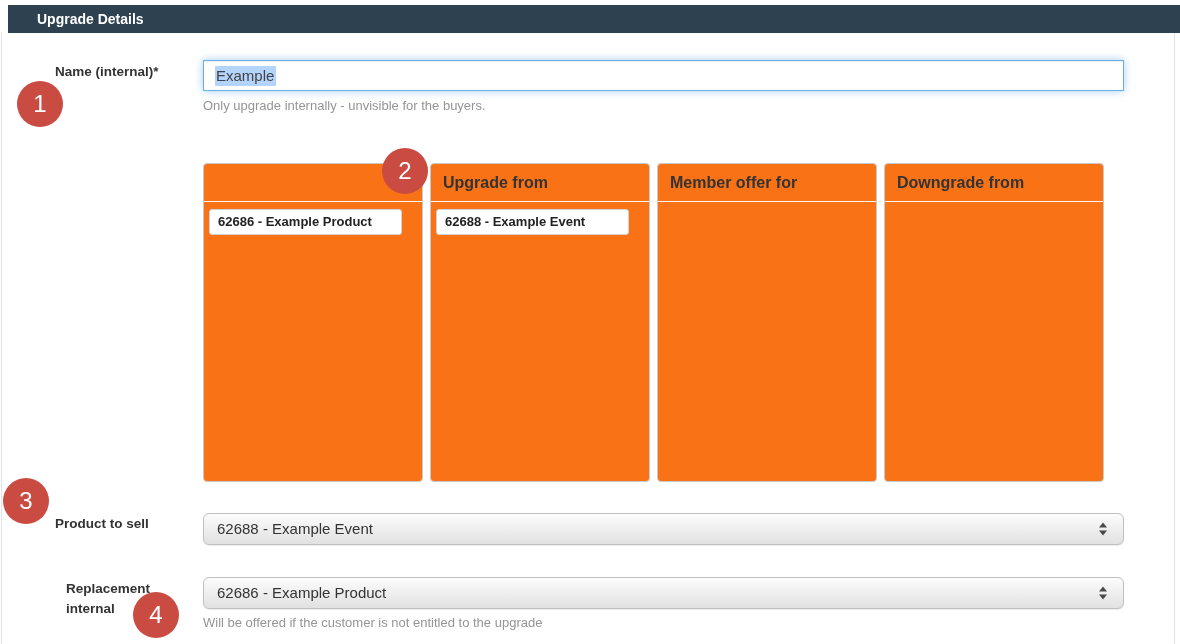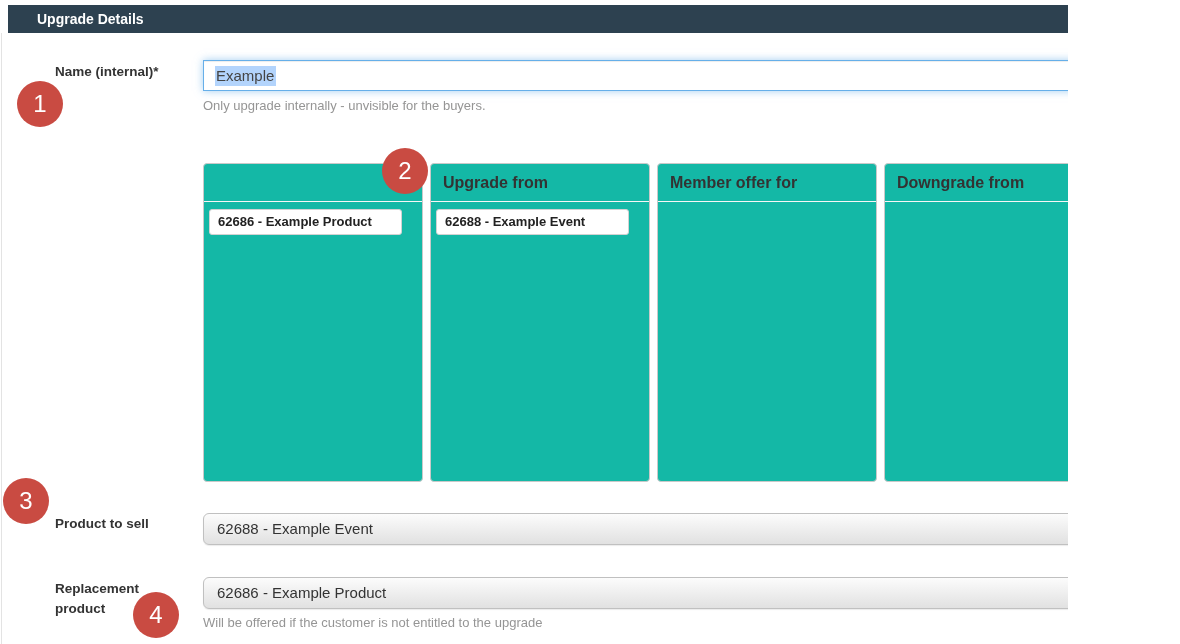--- a/index.html
+++ b/index.html
@@ -1,18 +1,18 @@
 <!DOCTYPE html>
 <html><head>
 <meta charset="utf-8">
 <style>
   * { margin:0; padding:0; box-sizing:border-box; }
   html,body { width:1180px; height:644px; background:#ffffff;
               font-family:"Liberation Sans", sans-serif; }
-  #stage { position:relative; width:1068px; height:644px; overflow:hidden; background:#fff; }
+  #stage { position:relative; width:1180px; height:644px; overflow:hidden; background:#fff; }
 
   .frame-line { position:absolute; top:33px; bottom:0; width:1px; background:#e3e3e3; }
   #frame-left  { left:1px; }
   #frame-right { left:1174px; }
 
   
   #header-bar { position:absolute; left:8px; top:5px; width:1172px; height:28px;
                 background:#2d4150; }
   #header-title { display:block; padding-left:29px; line-height:28px; color:#ffffff;
                   font-size:14px; font-weight:bold; }
@@ -24,42 +24,42 @@
   #badge-1 { left:17px;  top:81px;  }
   #badge-2 { left:382px; top:148px; }
   #badge-3 { left:3px;   top:478px; }
   #badge-4 { left:133px; top:592px; }
 
   .field-label { position:absolute; left:55px; font-size:13.5px; font-weight:bold;
                  color:#333; line-height:19px; }
   #name-label        { top:62px; }
   #upgrade-label     { top:160px; width:150px; }
   #product-label     { top:514px; }
-  #replacement-label { top:579px; line-height:20px; }
+  #replacement-label { top:579px; line-height:20px;margin-left:11px; }
 
   
   .help-icon { display:inline-block; width:14px; height:14px; border-radius:50%;
                background:#2f7ed3; color:#fff; font-size:10px; font-weight:bold;
                text-align:center; line-height:14px; position:relative; top:-3px;
                margin-left:1px; cursor:pointer; }
 
   
   #name-input { position:absolute; left:203px; top:60px; width:921px; height:31px;
                 background:#fff; border:1px solid #66afe9; border-radius:0;
                 box-shadow: inset 0 1px 1px rgba(0,0,0,.075), 0 0 8px rgba(102,175,233,.6);
                 font-size:15px; color:#444; line-height:29px; padding-left:11px; }
   .selection { background:#b3d4fc; padding:1px 2px 2px 1px; }
 
   .help-text { position:absolute; left:203px; font-size:13px; color:#959595; }
   #name-help        { top:98px;  }
   #replacement-help { top:615px; }
 
   
   #columns { position:absolute; left:203px; top:163px; display:flex; gap:7px; }
-  .column { width:220px; height:319px; background:#14b8a6;
+  .column { width:220px; height:319px; background:#f97316;
             border:1px solid #c9c9c9; border-radius:4px; }
   .column-header { height:38px; border-bottom:1px solid #f7f7f7;
                    font-size:16px; font-weight:bold; color:#333;
                    padding:10px 0 0 12px; }
   .column-body { padding:7px 5px; min-height:40px; }
   .item { width:193px; height:26px; background:#fff; border:1px solid #d2d2d2;
           border-radius:3px; font-size:13px; font-weight:bold; color:#222;
           line-height:24px; padding-left:8px; cursor:move;
           overflow:hidden; white-space:nowrap; }
 
@@ -130,21 +130,21 @@
   <div id="product-select" class="mac-select">
     <span>62688 - Example Event</span>
     <span class="select-arrows">
       <span class="tri-up"></span>
       <span class="tri-down"></span>
     </span>
   </div>
 
   <div id="replacement-label" class="field-label">
     <div>Replacement</div>
-    <div>product</div>
+    <div>internal</div>
   </div>
   <div id="replacement-select" class="mac-select">
     <span>62686 - Example Product</span>
     <span class="select-arrows">
       <span class="tri-up"></span>
       <span class="tri-down"></span>
     </span>
   </div>
   <div id="replacement-help" class="help-text">Will be offered if the customer is not entitled to the upgrade</div>
 

